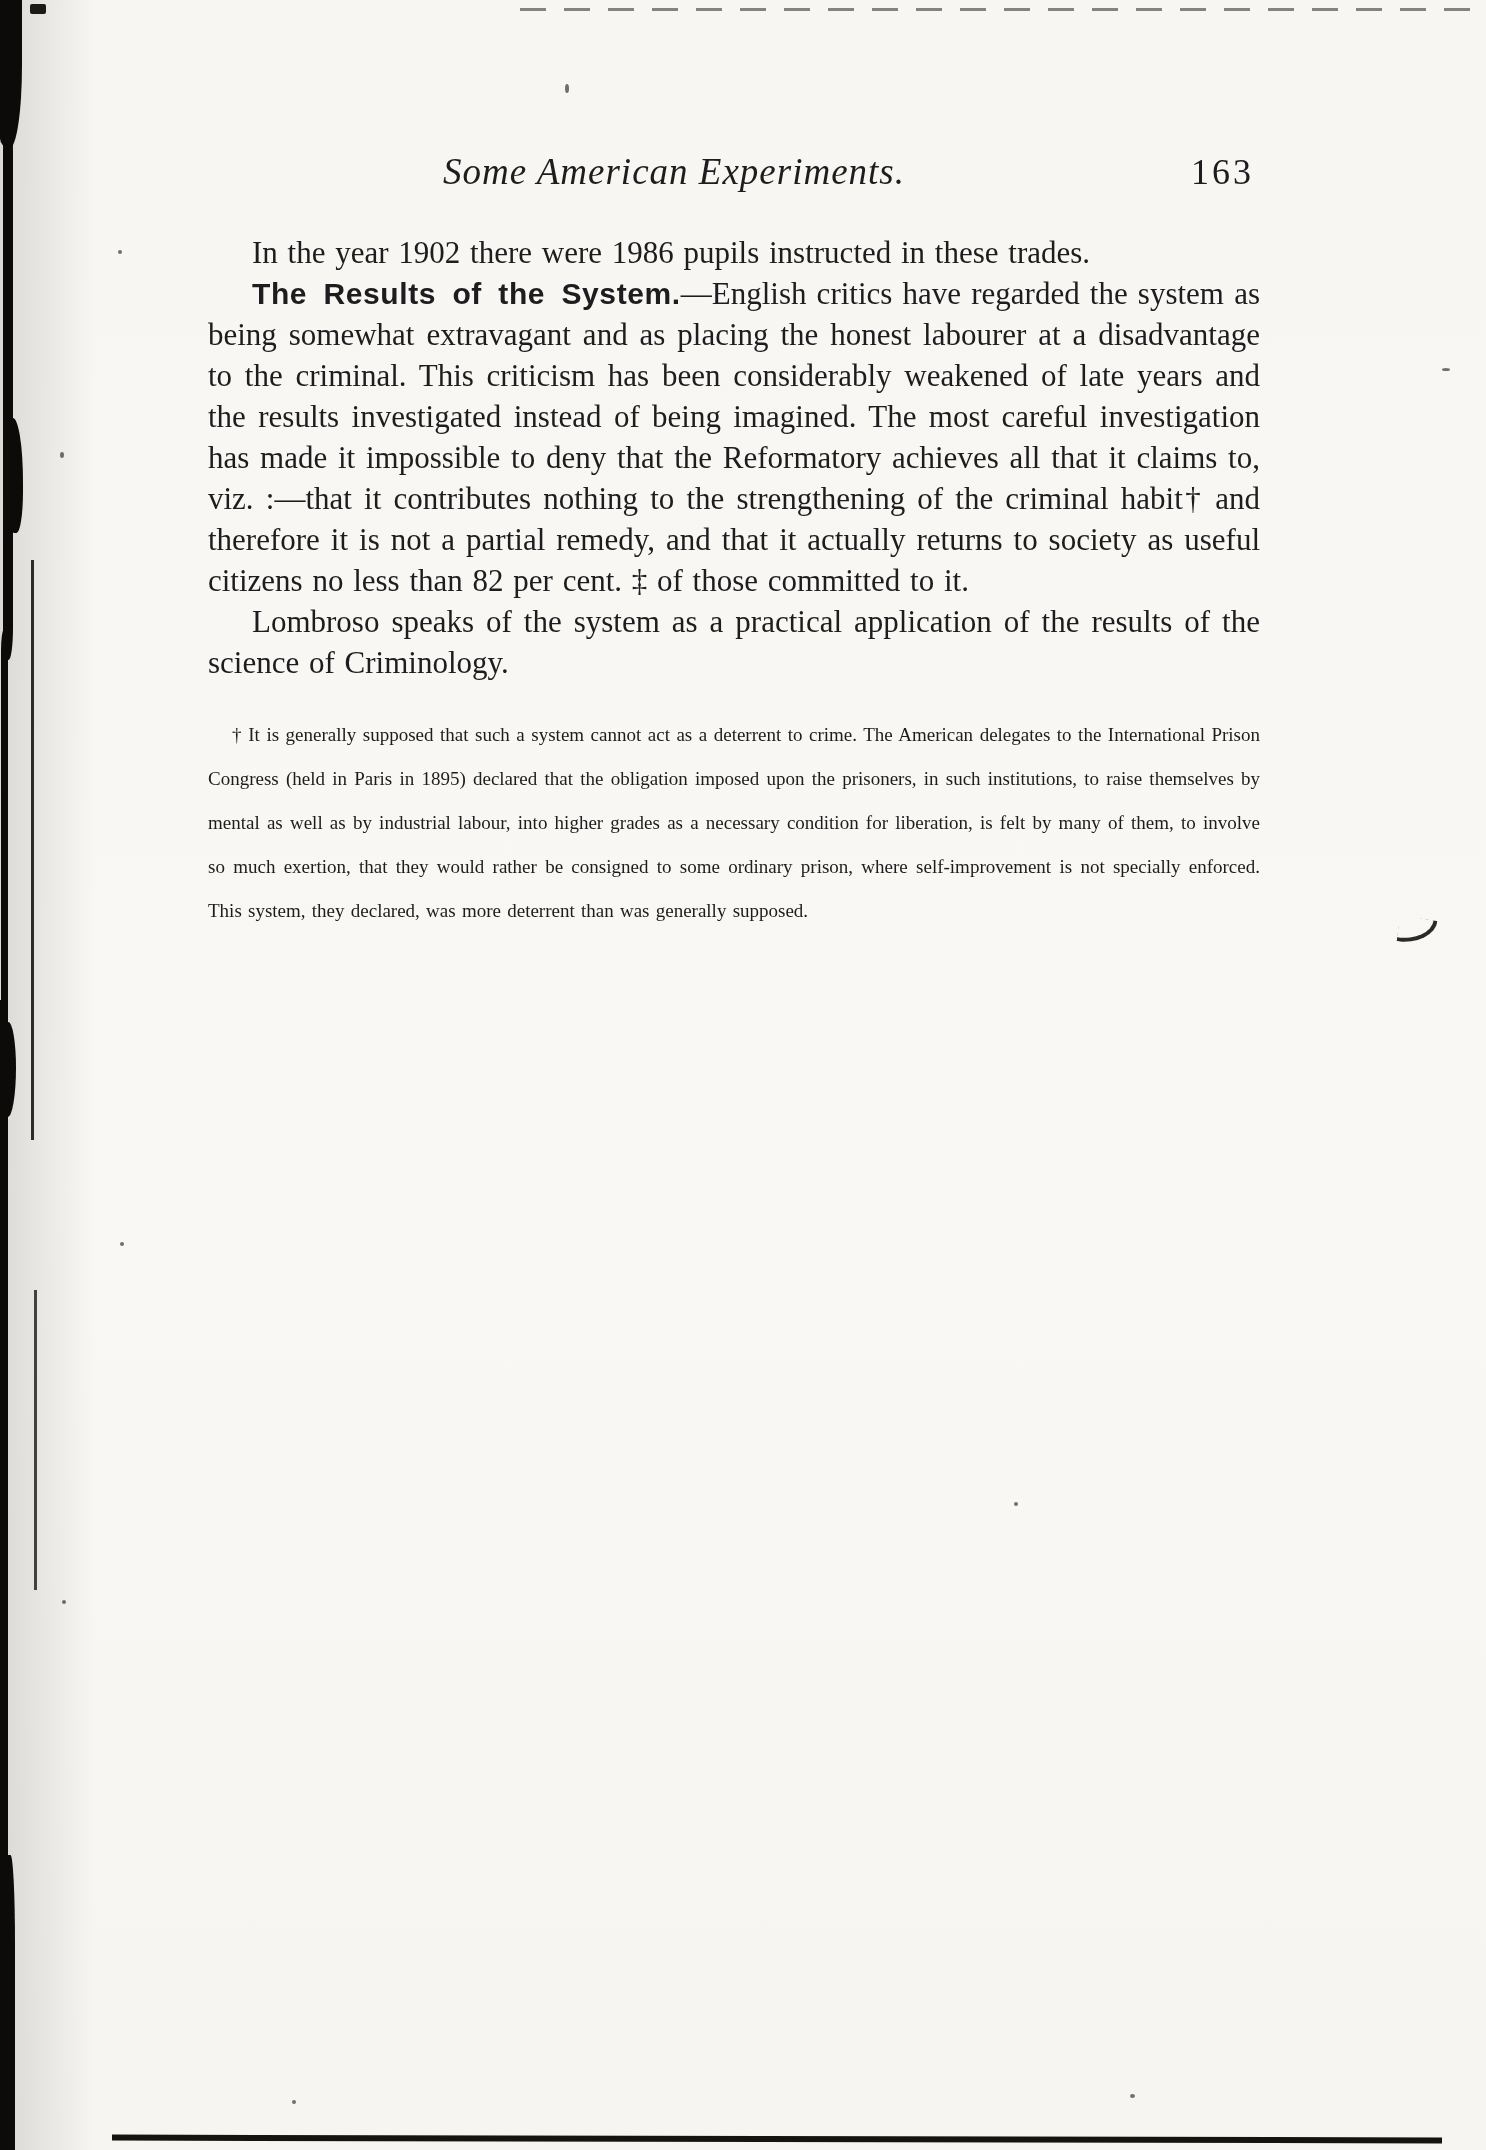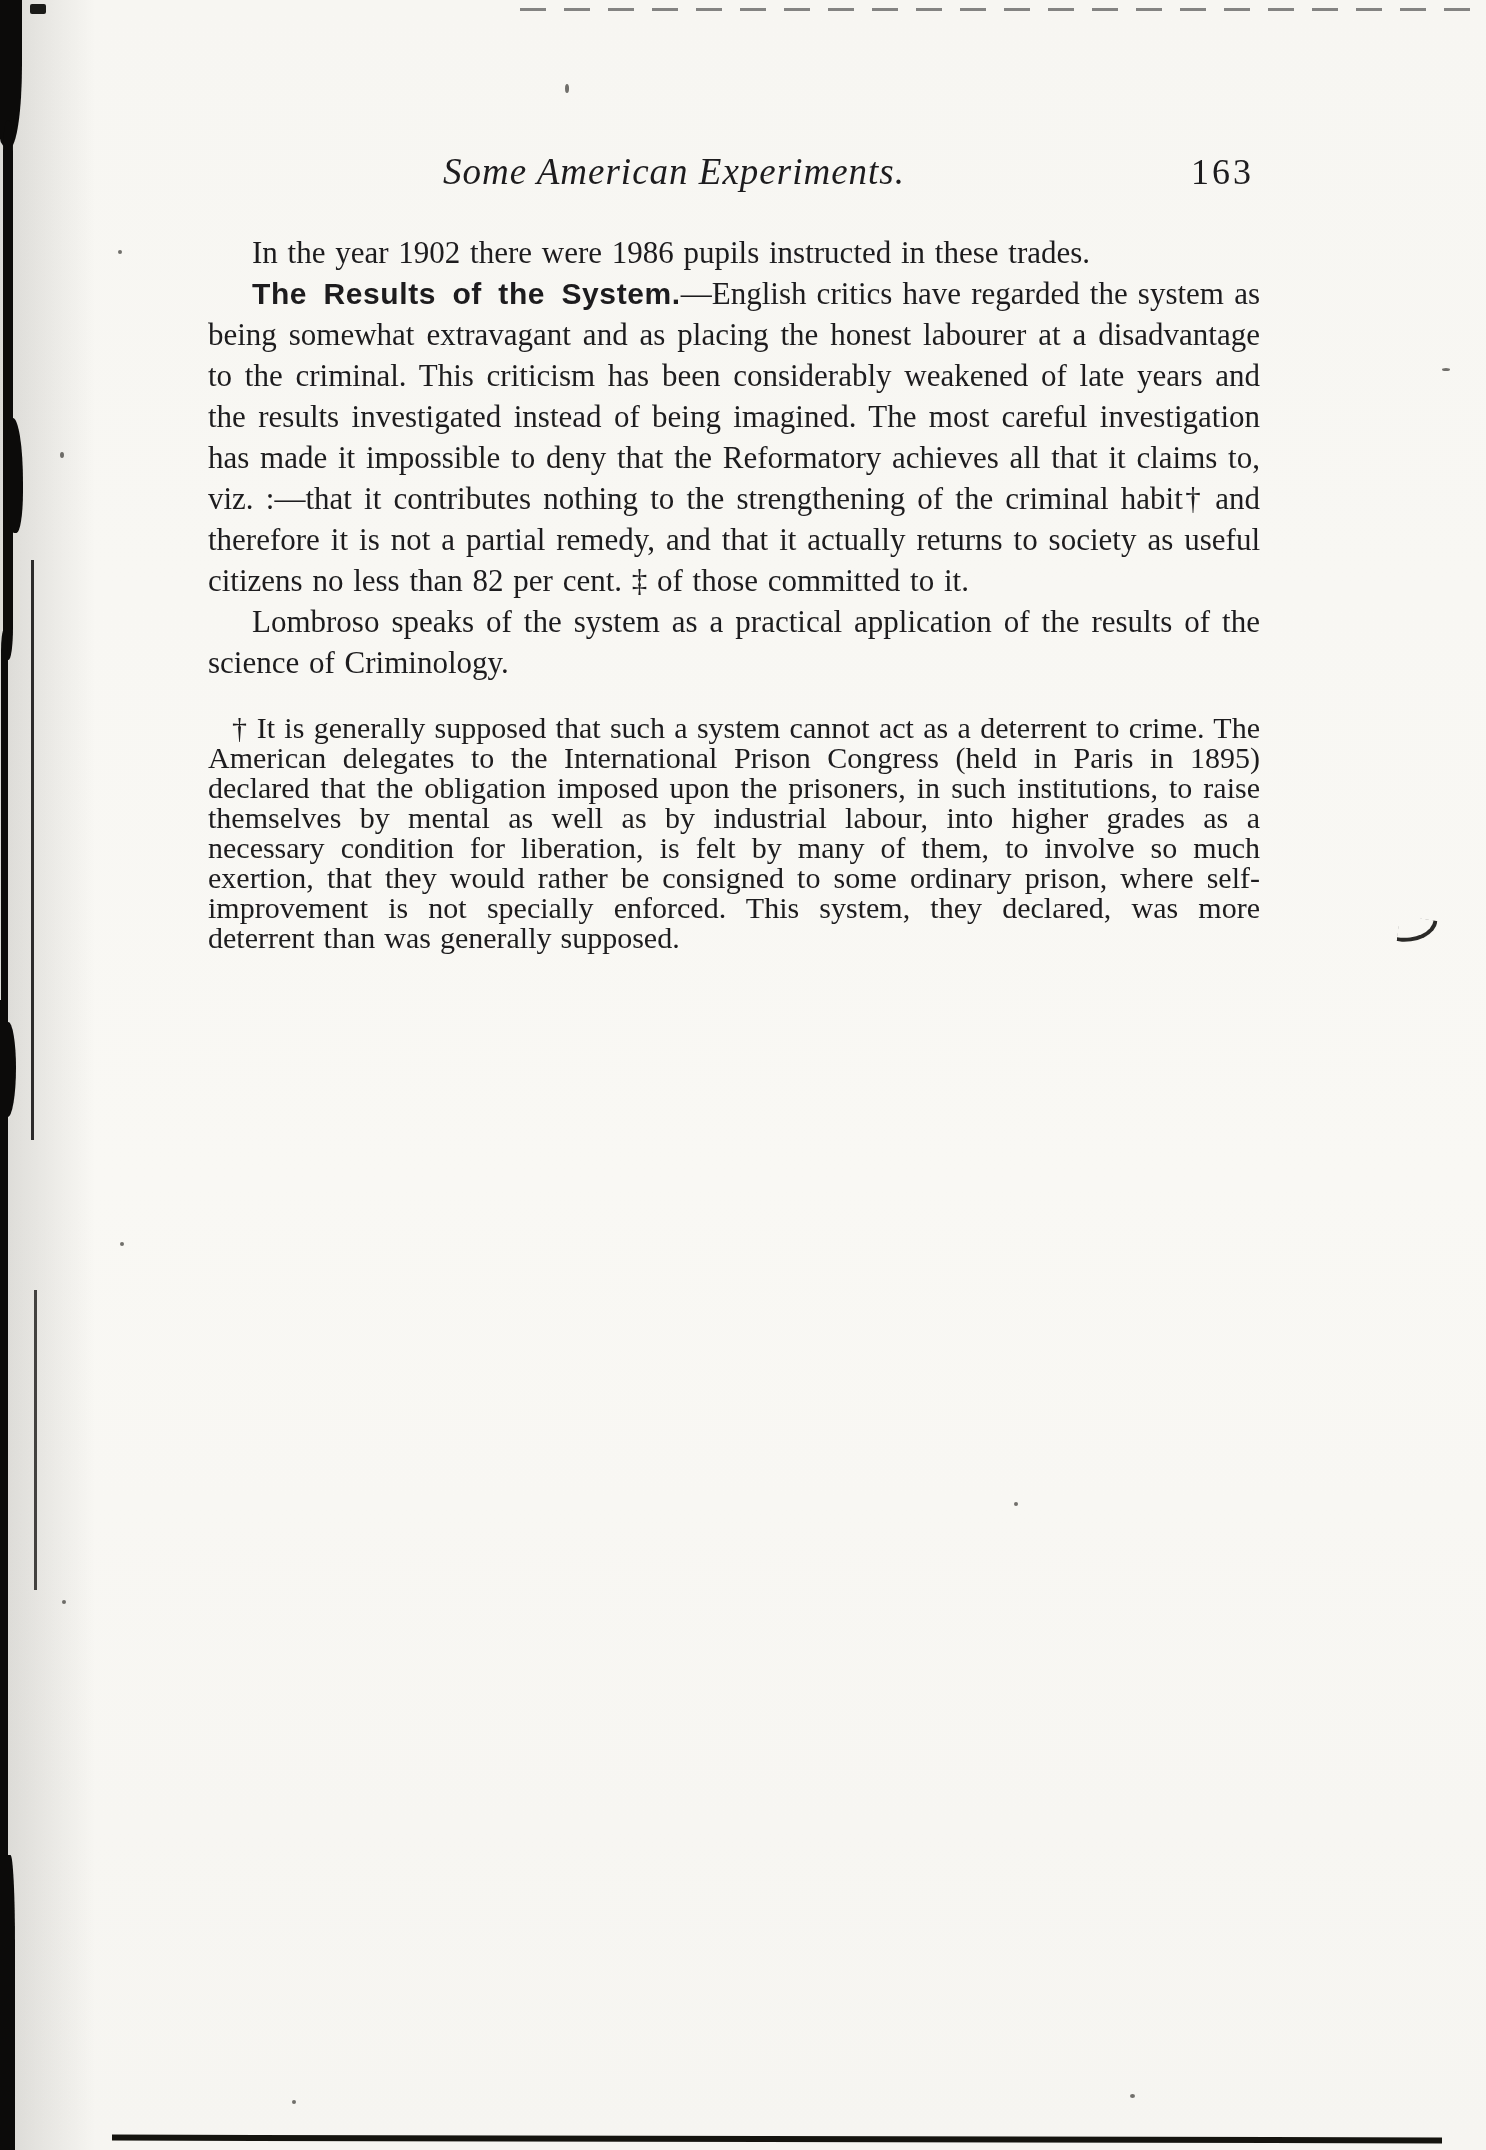--- a/index.html
+++ b/index.html
@@ -66,22 +66,22 @@
     font-weight: 700;
     font-size: 30px;
     letter-spacing: 0.6px;
     word-spacing: 7px;
   }
   .footnotes {
     margin-top: 30px;
   }
   .footnote {
     margin: 0 0 14px 0;
-    font-size: 30px;
-    line-height: 30px;
+    font-size: 19px;
+    line-height: 44px;
     text-align: justify;
     text-indent: 24px;
     word-spacing: 1.5px;
   }
   
   .artifact { position: absolute; background: #0c0b0a; pointer-events: none; }
   .edge-top      { left: 0;  top: 0;     width: 22px; height: 148px; border-radius: 0 0 70% 12px; }
   .edge-strip-1  { left: 3px; top: 120px; width: 10px; height: 540px; border-radius: 45%/6%; }
   .edge-blob-1   { left: 5px; top: 418px; width: 18px; height: 115px; border-radius: 55% 70% 45% 65%; }
   .edge-strip-2  { left: 1px; top: 630px; width: 7px;  height: 420px; border-radius: 40%/5%; }

